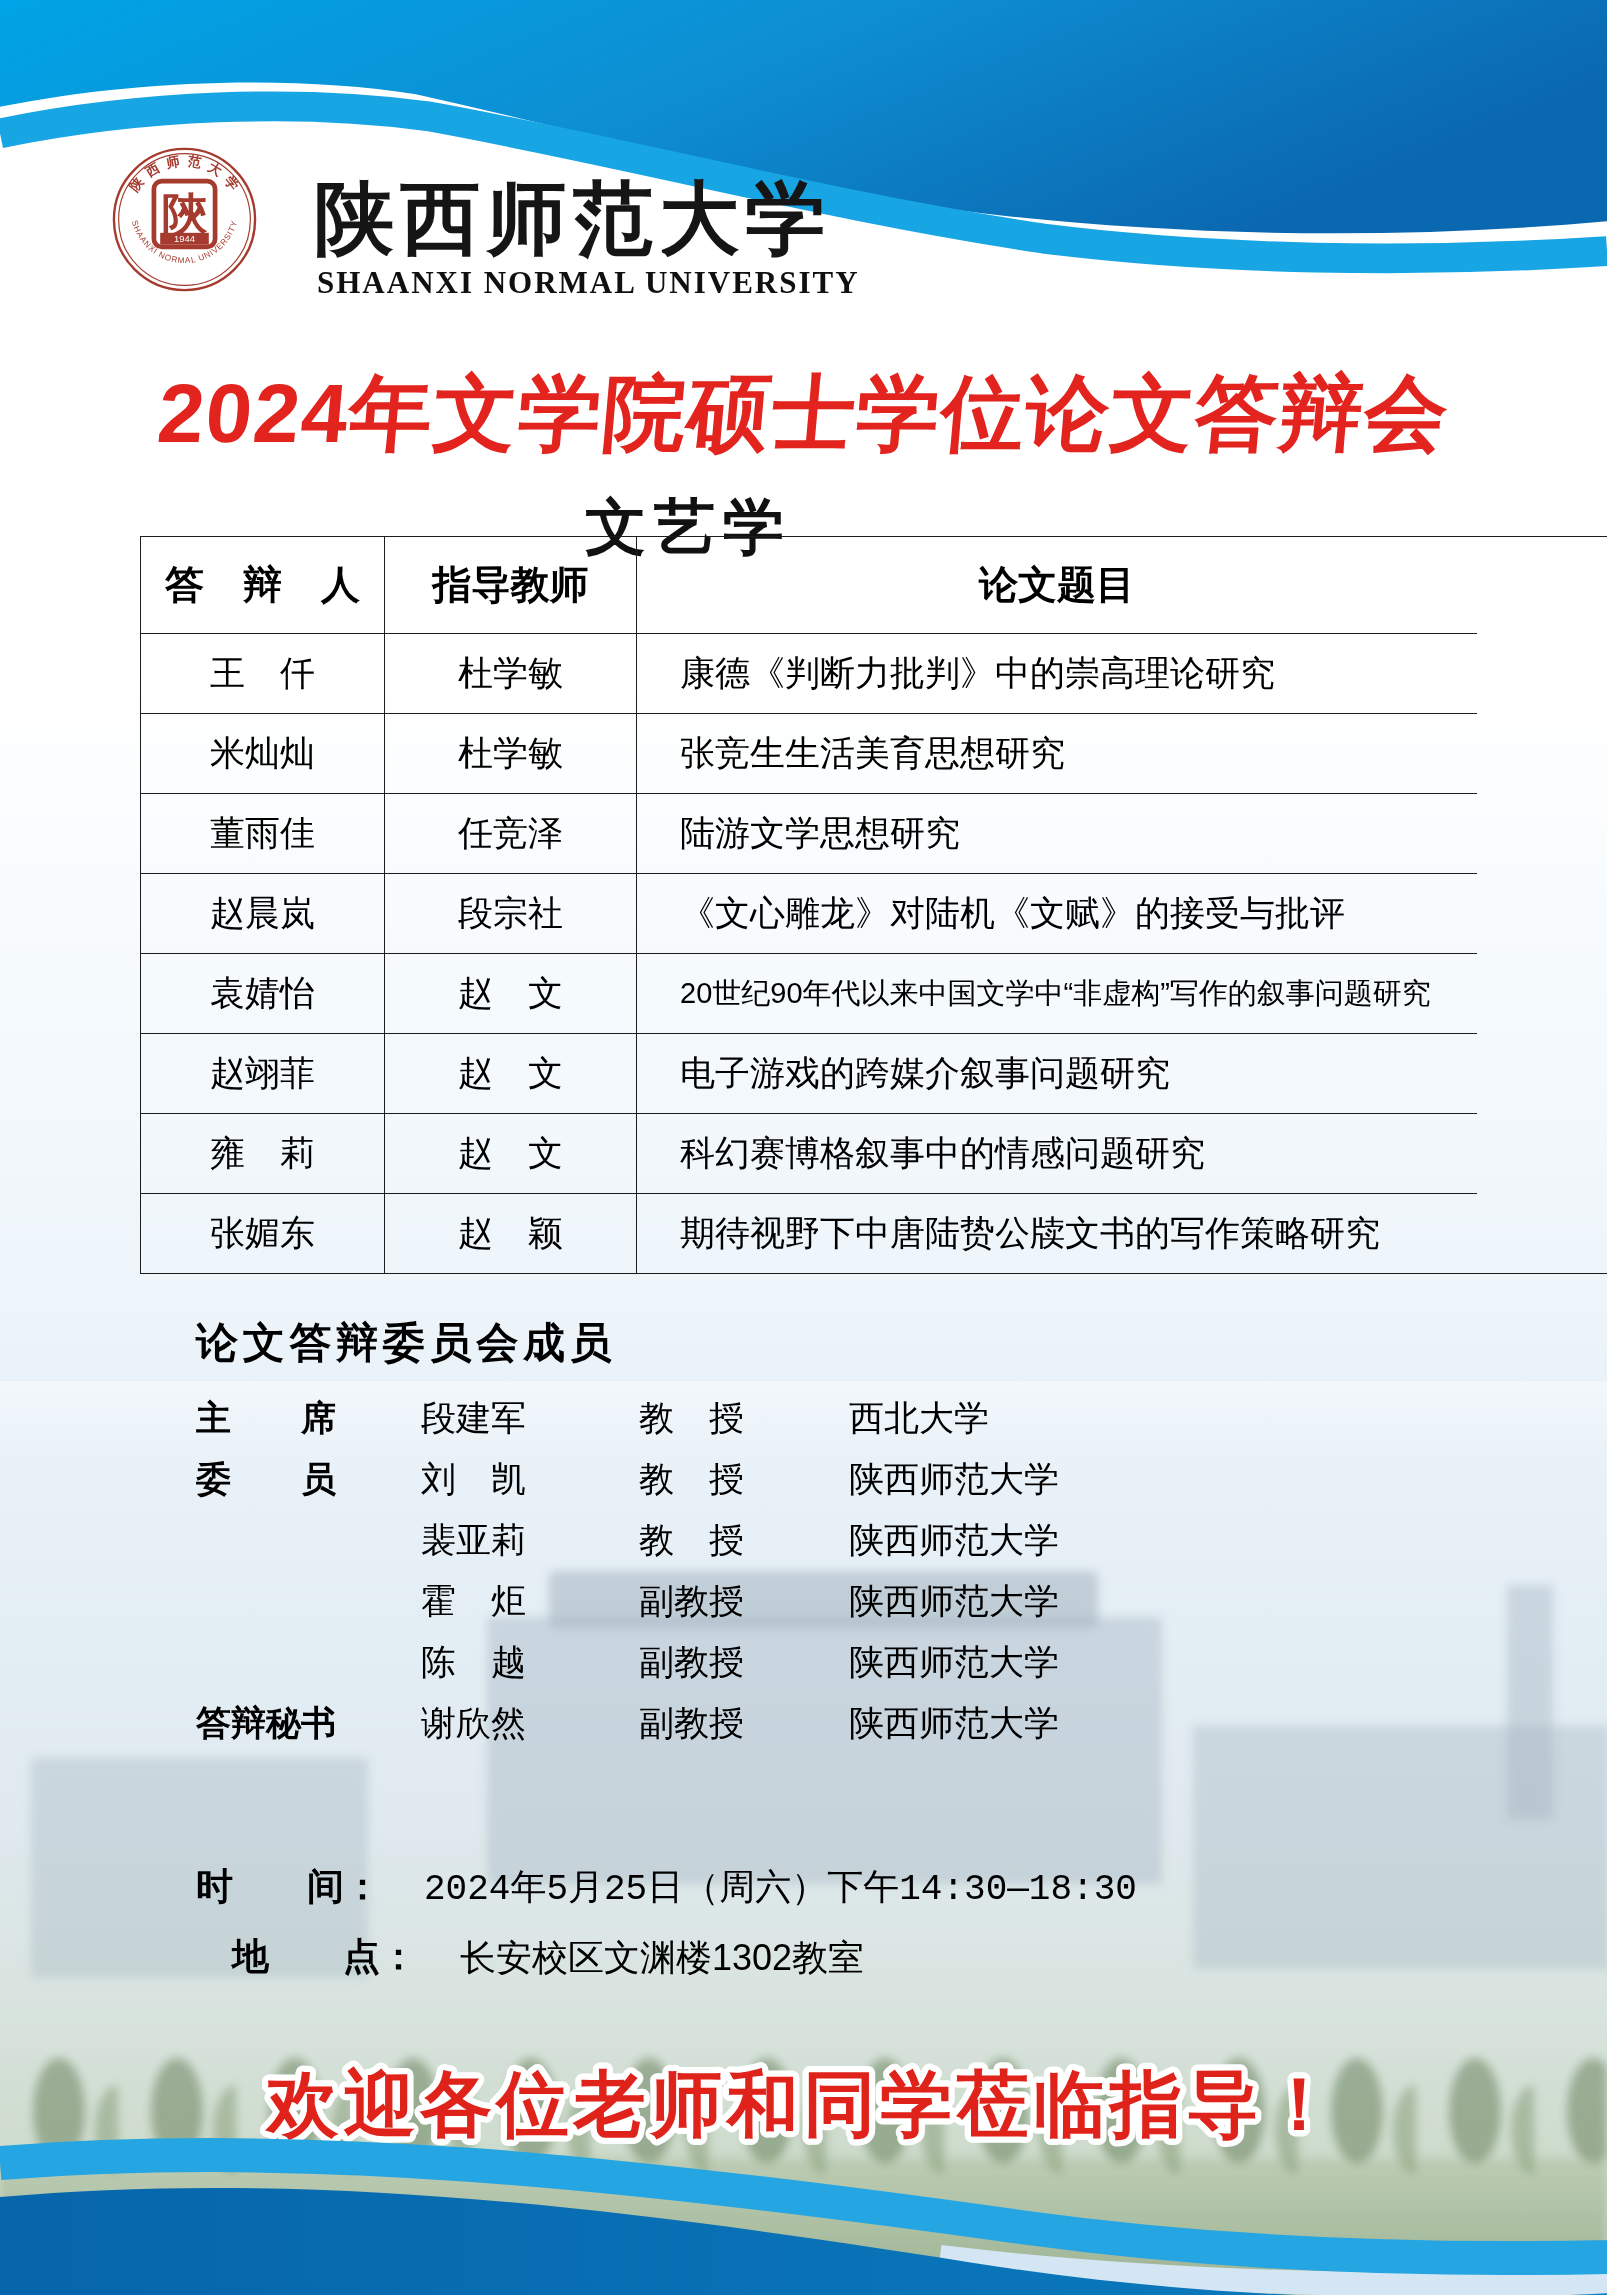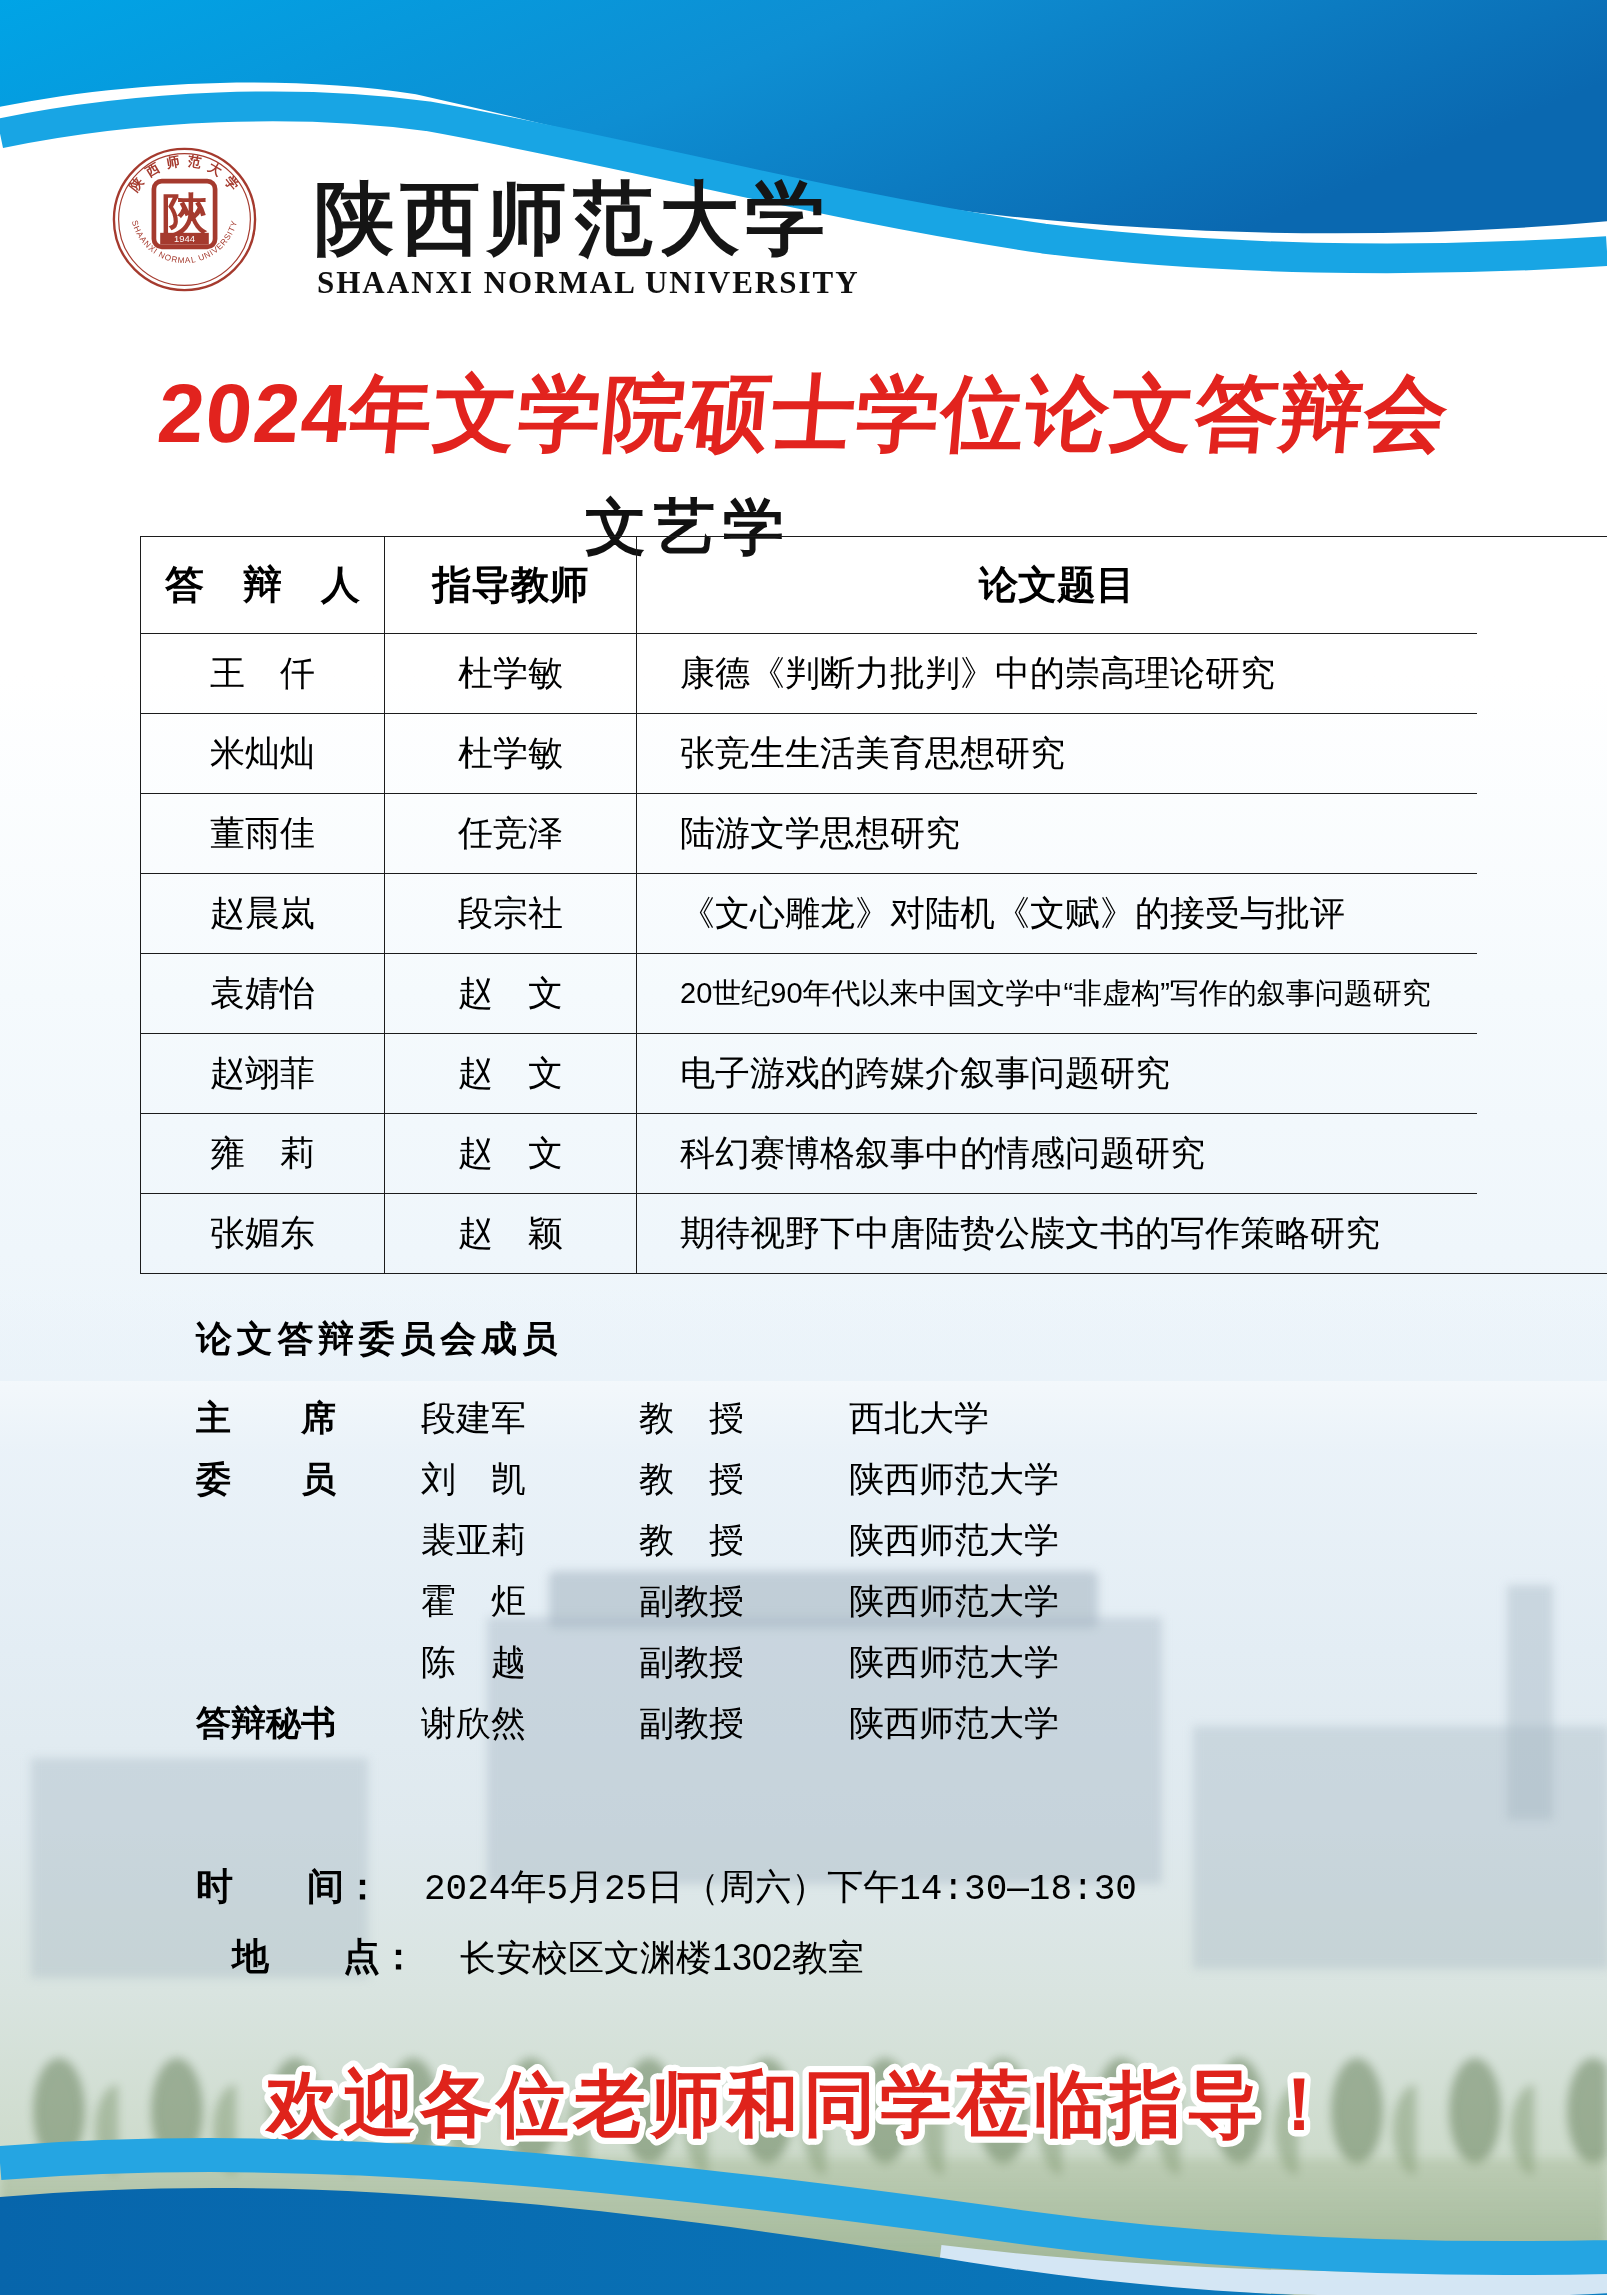--- a/index.html
+++ b/index.html
@@ -42,21 +42,21 @@
   .dtable{left:140px;top:536px;width:1498px;display:grid;box-sizing:border-box;
     grid-template-columns:243px 252px 841px;grid-template-rows:96px repeat(8,80px);
     border:1.6px solid #1c1c1c;background:transparent;}
   .dtable .cell{border-left:1.6px solid #1c1c1c;border-top:1.6px solid #1c1c1c;
     display:flex;align-items:center;justify-content:center;font-size:35px;box-sizing:border-box;}
   .dtable .cell.c1{border-left:none;}
   .dtable .cell.hrow{border-top:none;font-size:39px;font-weight:bold;}
   .dtable .cell.thesis{justify-content:flex-start;padding-left:43px;}
   .dtable .cell.small{font-size:29px;}
   
-  .committee-heading{left:196px;top:1315px;font-size:36px;font-weight:bold;letter-spacing:4.7px;text-align:center;}
+  .committee-heading{left:196px;top:1315px;font-size:42px;font-weight:bold;letter-spacing:4.7px;text-align:center;}
   .committee{left:196px;top:1388px;display:grid;grid-template-columns:225px 218px 210px 392px;
     grid-auto-rows:61px;align-items:center;font-size:35px;}
   .committee .role{font-weight:bold;}
   
   .sched-label{font-size:37px;font-weight:bold;}
   .sched-value{font-size:36px;}
   .t-label{left:196px;top:1862px;}
   .t-value{left:424px;top:1863px;font-family:Liberation Mono, monospace;}
   .v-label{left:196px;top:1932px;margin-left:36px;}
   .v-value{left:424px;top:1934px;margin-left:36px;}

